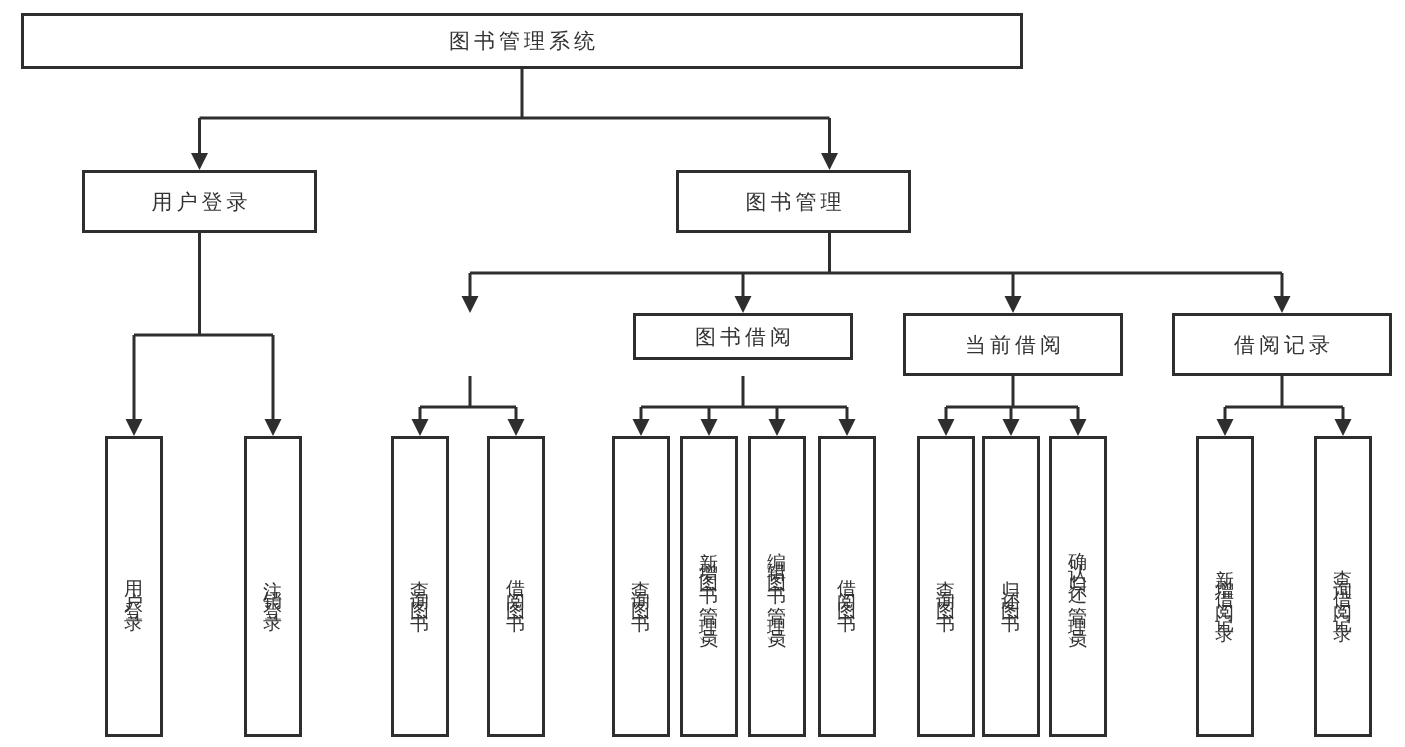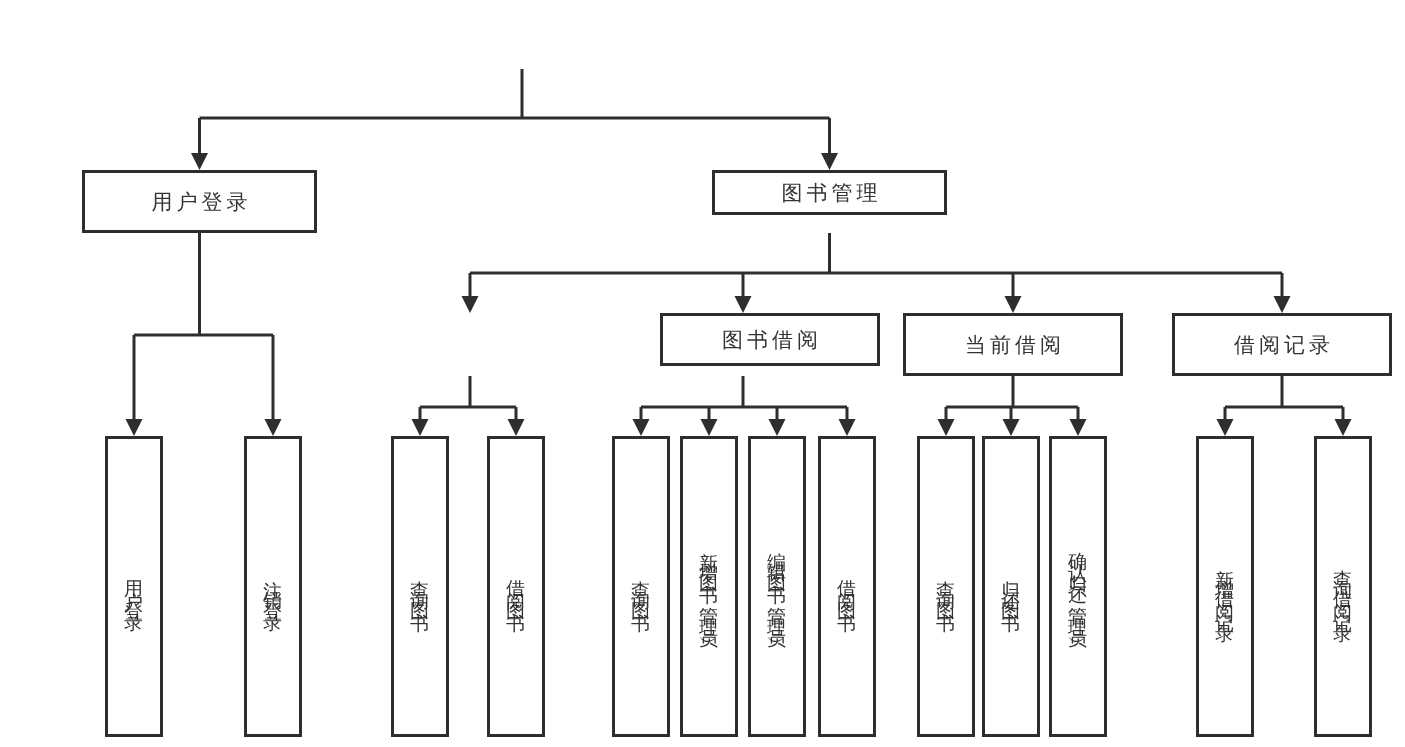--- a/index.html
+++ b/index.html
@@ -78,29 +78,32 @@
       M1004.5 296 H1021.5 L1013 313 Z M1273.5 296 H1290.5 L1282 313 Z
       M125.5 419 H142.5 L134 436 Z M264.5 419 H281.5 L273 436 Z
       M411.5 419 H428.5 L420 436 Z M507.5 419 H524.5 L516 436 Z
       M632.5 419 H649.5 L641 436 Z M700.5 419 H717.5 L709 436 Z
       M768.5 419 H785.5 L777 436 Z M838.5 419 H855.5 L847 436 Z
       M937.5 419 H954.5 L946 436 Z M1002.5 419 H1019.5 L1011 436 Z
       M1069.5 419 H1086.5 L1078 436 Z
       M1216.5 419 H1233.5 L1225 436 Z M1334.5 419 H1351.5 L1343 436 Z"></path>
   </svg>
 
+  <div class="node h" style="left:21px; top:13px; width:1002px; height:56px;">
+    <span>图书管理系统</span>
+  </div>
 
   <div class="node h" style="left:82px; top:170px; width:235px; height:63px;">
     <span>用户登录</span>
   </div>
-  <div class="node h" style="left:712px; top:170px; width:235px; height:45px;">
+  <div class="node h" style="left:676px; top:170px; width:235px; height:63px;">
     <span>图书管理</span>
   </div>
 
-  <div class="node h" style="left:660px; top:313px; width:220px; height:53px;">
+  <div class="node h" style="left:633px; top:313px; width:220px; height:47px;">
     <span>图书借阅</span>
   </div>
   <div class="node h" style="left:903px; top:313px; width:220px; height:63px;">
     <span>当前借阅</span>
   </div>
   <div class="node h" style="left:1172px; top:313px; width:220px; height:63px;">
     <span>借阅记录</span>
   </div>
 
   <div class="node v" style="left:105px; top:436px; width:58px; height:301px;">

